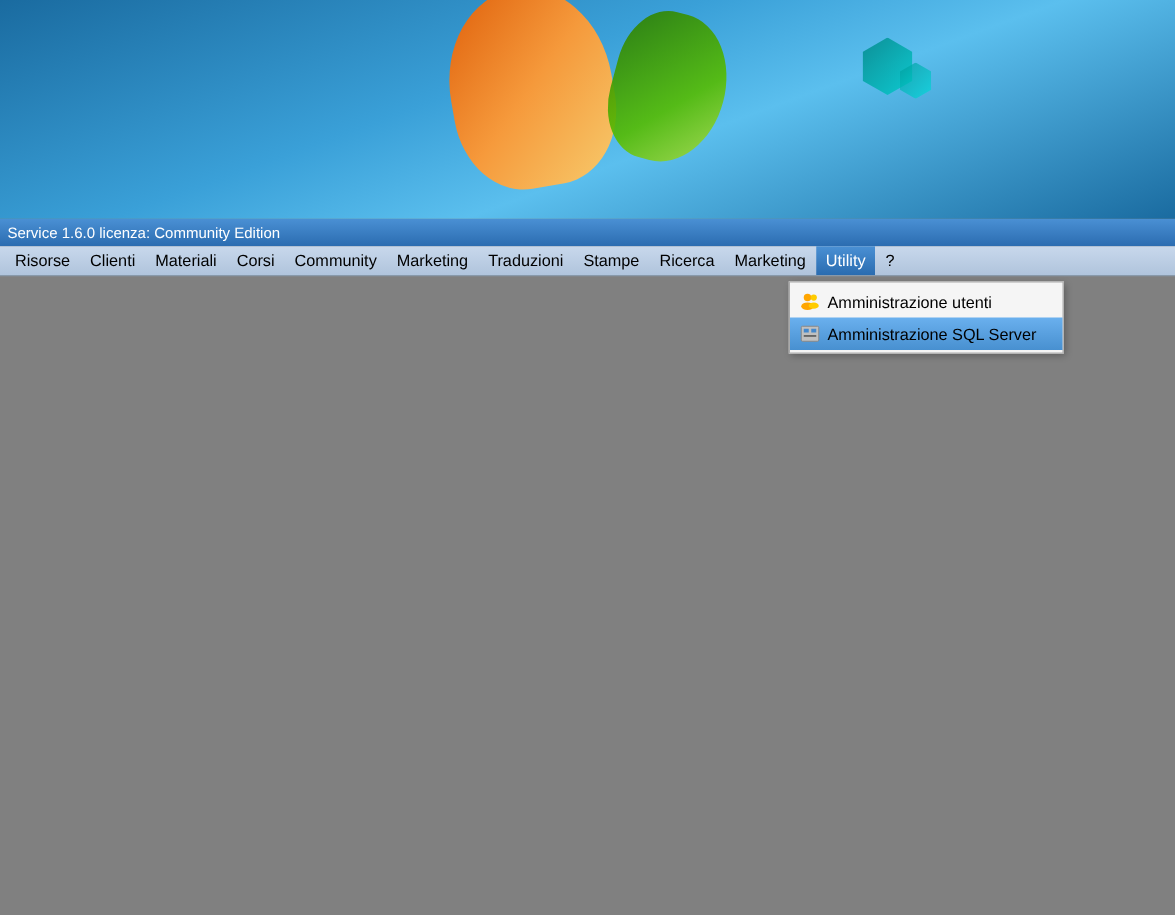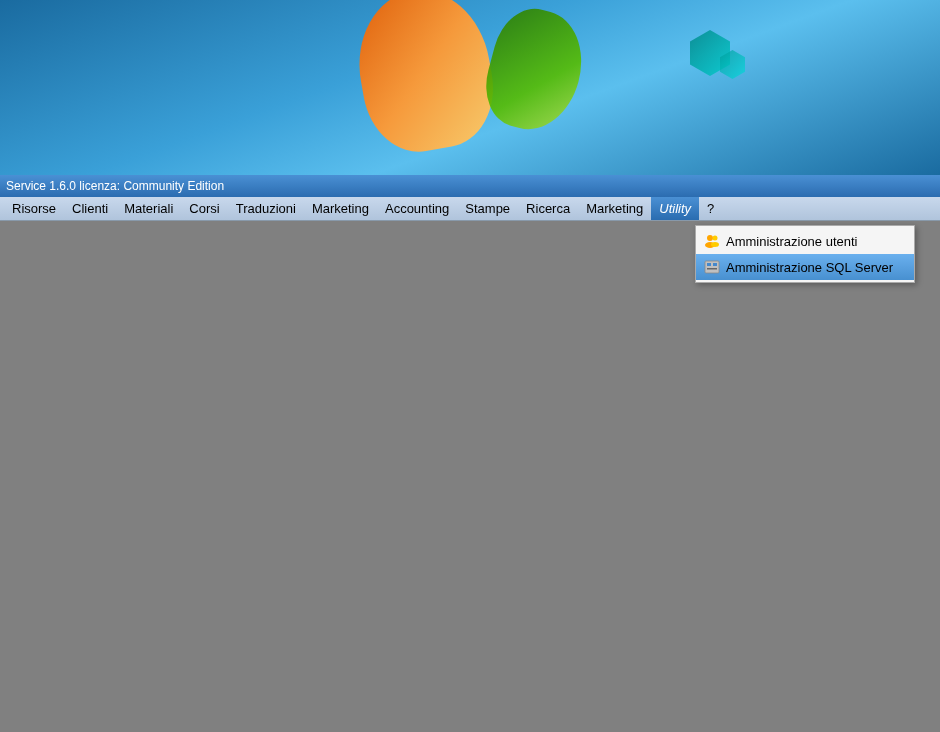--- a/index.html
+++ b/index.html
@@ -95,28 +95,27 @@
       font-size: 13px;
       white-space: nowrap;
       height: 100%;
       display: flex;
       align-items: center;
       user-select: none;
     }
     .menu-item.active {
       background: linear-gradient(to bottom, #4a90d4, #2a6cb0);
       color: white;
-      font-style: italic;
     }
 
     
     .dropdown-container {
       position: absolute;
       top: 28px;
-      left: 695px;
+      left: 631px;
       z-index: 100;
     }
     .dropdown-menu {
       background: #f5f5f5;
       border: 1px solid #aaa;
       box-shadow: 2px 2px 6px rgba(0,0,0,0.3);
       min-width: 220px;
       padding: 2px 0;
     }
     .dropdown-item {
@@ -162,23 +161,23 @@
 
 <div class="title-bar">
   <span>Service 1.6.0 licenza: Community Edition</span>
 </div>
 
 <div class="menu-bar">
   <div class="menu-item">Risorse</div>
   <div class="menu-item">Clienti</div>
   <div class="menu-item">Materiali</div>
   <div class="menu-item">Corsi</div>
+  <div class="menu-item">Community</div>
+  <div class="menu-item">Marketing</div>
   <div class="menu-item">Traduzioni</div>
-  <div class="menu-item">Marketing</div>
-  <div class="menu-item">Accounting</div>
   <div class="menu-item">Stampe</div>
   <div class="menu-item">Ricerca</div>
   <div class="menu-item">Marketing</div>
   <div class="menu-item active">Utility</div>
   <div class="menu-item">?</div>
 
   <div class="dropdown-container">
     <div class="dropdown-menu">
       <div class="dropdown-item">
         <span class="dropdown-icon">

